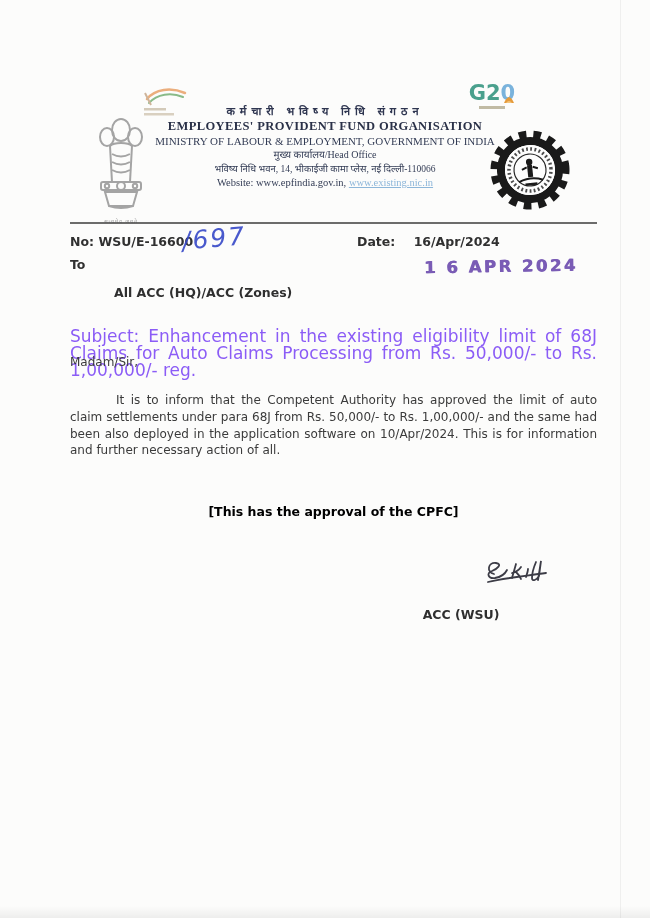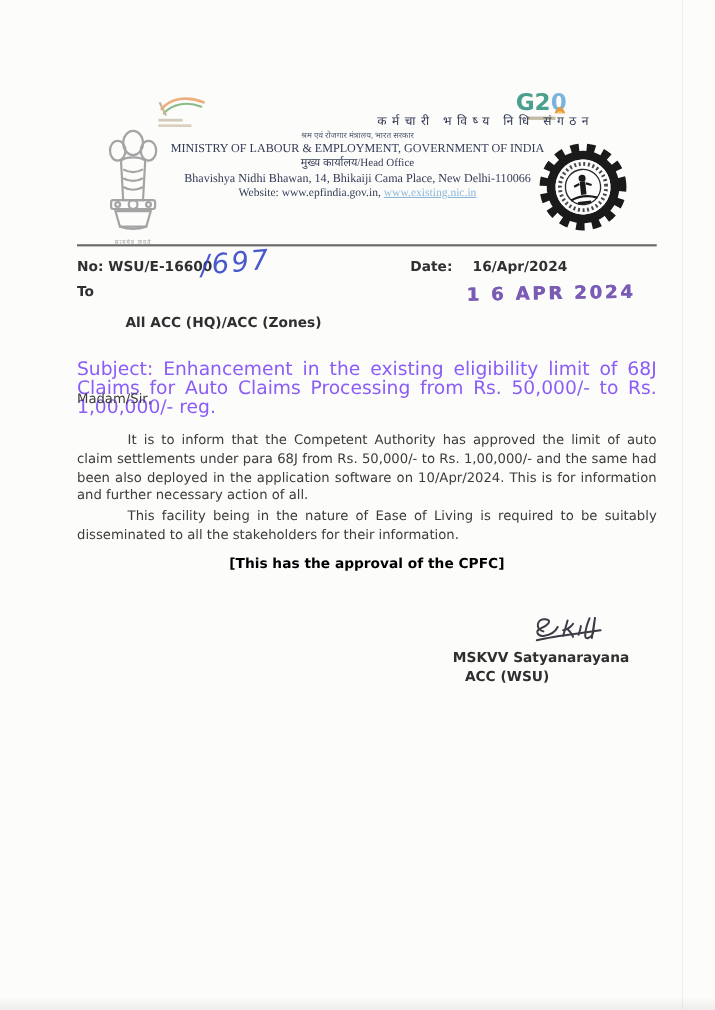--- a/index.html
+++ b/index.html
@@ -7,21 +7,21 @@
     position:relative;width:650px;height:918px;margin:0 auto;
     background:#fcfcfb;overflow:hidden;
     font-family:"DejaVu Sans","Liberation Sans",sans-serif;
     color:#3b3b3b;
   }
   
   .letterhead-text{
     position:absolute;left:110px;top:104px;width:430px;text-align:center;
     font-family:"Liberation Serif","DejaVu Serif",serif;color:#333c55;
   }
-  .org-hindi{font-size:11px;font-weight:normal;letter-spacing:5px;line-height:14px;color:#2e3550;text-align:right;}
+  .org-hindi{font-size:11px;font-weight:bold;letter-spacing:5px;line-height:14px;color:#2e3550;}
   .org-english{font-size:12.5px;font-weight:bold;letter-spacing:.4px;line-height:16px;color:#2a3148;}
   .ministry-hindi{font-size:7.5px;line-height:10px;opacity:.85;}
   .ministry-english{font-size:11px;line-height:14px;}
   .head-office{font-size:10px;line-height:13px;}
   .address-hindi{font-size:9.5px;line-height:13px;margin-top:2px;}
   .address-english{font-size:11px;line-height:14px;}
   .website-line{font-size:10.5px;line-height:14px;}
   .website-link{color:#8db6d9;text-decoration:underline;}
   
   .azadi-logo{position:absolute;left:141px;top:83px;width:48px;height:40px;opacity:.6;}
@@ -36,21 +36,21 @@
   .epfo-seal{position:absolute;left:488px;top:127px;width:84px;height:86px;transform:rotate(-6deg);}
   
   .divider{position:absolute;left:70px;top:222px;width:527px;height:2px;background:#474747;opacity:.8;}
   
   .ref-no{position:absolute;left:70px;top:234px;font-size:12.5px;font-weight:bold;color:#303030;}
   .handwritten-no{
     position:absolute;left:182px;top:224px;font-size:25px;color:#3648c8;
     font-style:italic;transform:rotate(-5deg);letter-spacing:2px;opacity:.9;
     font-family:"DejaVu Sans","Liberation Sans",sans-serif;
   }
-  .date-row{position:absolute;left:373px;top:234px;font-size:12.5px;font-weight:bold;color:#303030;}
+  .date-row{position:absolute;left:357px;top:234px;font-size:12.5px;font-weight:bold;color:#303030;}
   .date-row .date-value{margin-left:14px;}
   .stamp-date{
     position:absolute;left:424px;top:257px;font-size:16.5px;font-weight:bold;
     color:#6f4fb0;letter-spacing:2.5px;transform:rotate(-1deg);
     text-shadow:.6px 0 0 #6f4fb0;opacity:.92;white-space:nowrap;
   }
   .to-label{position:absolute;left:70px;top:257px;font-size:12.5px;font-weight:bold;color:#303030;}
   .recipients{position:absolute;left:114px;top:285px;font-size:12.5px;font-weight:bold;line-height:16.5px;color:#2f2f2f;}
   
   .subject{
@@ -122,24 +122,24 @@
       <circle cx="42" cy="35" r="3.2" fill="#1a1a1a"></circle>
       <rect x="39.5" y="38" width="5" height="12" fill="#1a1a1a"></rect>
       <path d="M34,42 L39,40 M50,42 L45,40" stroke="#1a1a1a" stroke-width="2"></path>
       <path d="M30,54 q12,-5 24,0" fill="none" stroke="#1a1a1a" stroke-width="2"></path>
       <rect x="36" y="56" width="12" height="2.5" fill="#1a1a1a"></rect>
     </svg>
   </div>
 
   <div class="letterhead-text">
     <div class="org-hindi">कर्मचारी भविष्य निधि संगठन</div>
-    <div class="ministry-hindi">श्रम एवं रोजगार मंत्रालय, भारत सरकार</div>
+    <div class="org-english">EMPLOYEES' PROVIDENT FUND ORGANISATION</div>
     <div class="ministry-english">MINISTRY OF LABOUR &amp; EMPLOYMENT, GOVERNMENT OF INDIA</div>
     <div class="head-office">मुख्य कार्यालय/Head Office</div>
-    <div class="address-english">Bhavishya Nidhi Bhawan, 14, Bhikaiji Cama Place, New Delhi-110066</div>
+    <div class="address-hindi">भविष्य निधि भवन, 14, भीकाईजी कामा प्लेस, नई दिल्ली-110066</div>
     <div class="website-line">
       <span>Website:</span>
       <span>www.epfindia.gov.in,</span>
       <span class="website-link">www.existing.nic.in</span>
     </div>
   </div>
 
   <div class="divider"></div>
 
   <div class="ref-no">No: WSU/E-16600</div>
@@ -151,32 +151,30 @@
   <div class="stamp-date">1 6 APR 2024</div>
 
   <div class="to-label">To</div>
   <div class="recipients">
     <div>All ACC (HQ)/ACC (Zones)</div>
   </div>
 
   <div class="subject">Subject: Enhancement in the existing eligibility limit of 68J Claims for Auto Claims Processing from Rs. 50,000/- to Rs. 1,00,000/- reg.</div>
   <div class="salutation">Madam/Sir,</div>
   <div class="para para-1">It is to inform that the Competent Authority has approved the limit of auto claim settlements under para 68J from Rs. 50,000/- to Rs. 1,00,000/- and the same had been also deployed in the application software on 10/Apr/2024.  This is for information and further necessary action of all.</div>
-  <div class="para para-2">This facility being in the nature of Ease of Living is required to be suitably disseminated to all the stakeholders for their information.</div>
   <div class="approval-note">[This has the approval of the CPFC]</div>
 
   <div class="signature-scribble">
     <svg width="78" height="36" viewBox="0 0 78 36">
       <g fill="none" stroke="#3c3c46" stroke-width="1.8" stroke-linecap="round">
         <path d="M16,18 C8,16 10,6 18,7 C25,8 19,13 14,15 C8,17 10,23 17,22 C23,21 27,18 29,14"></path>
         <path d="M34,22 L38,8 M34,17 C38,16 41,14 43,11 M38,16 C40,18 42,20 43,23"></path>
         <path d="M48,21 C49,18 50,15 50,13"></path>
         <path d="M58,6 C55,13 54,19 54,22 C54,26 59,24 61,20 L63,5 L60,24"></path>
         <path d="M10,26 C26,22 48,20 68,17"></path>
       </g>
     </svg>
   </div>
-  <div class="sig-name">MSKVV Satyanarayana</div>
   <div class="sig-designation">ACC (WSU)</div>
 
   <div class="scan-edge-right"></div>
   <div class="scan-bottom"></div>
 </div>
 
 </body></html>

